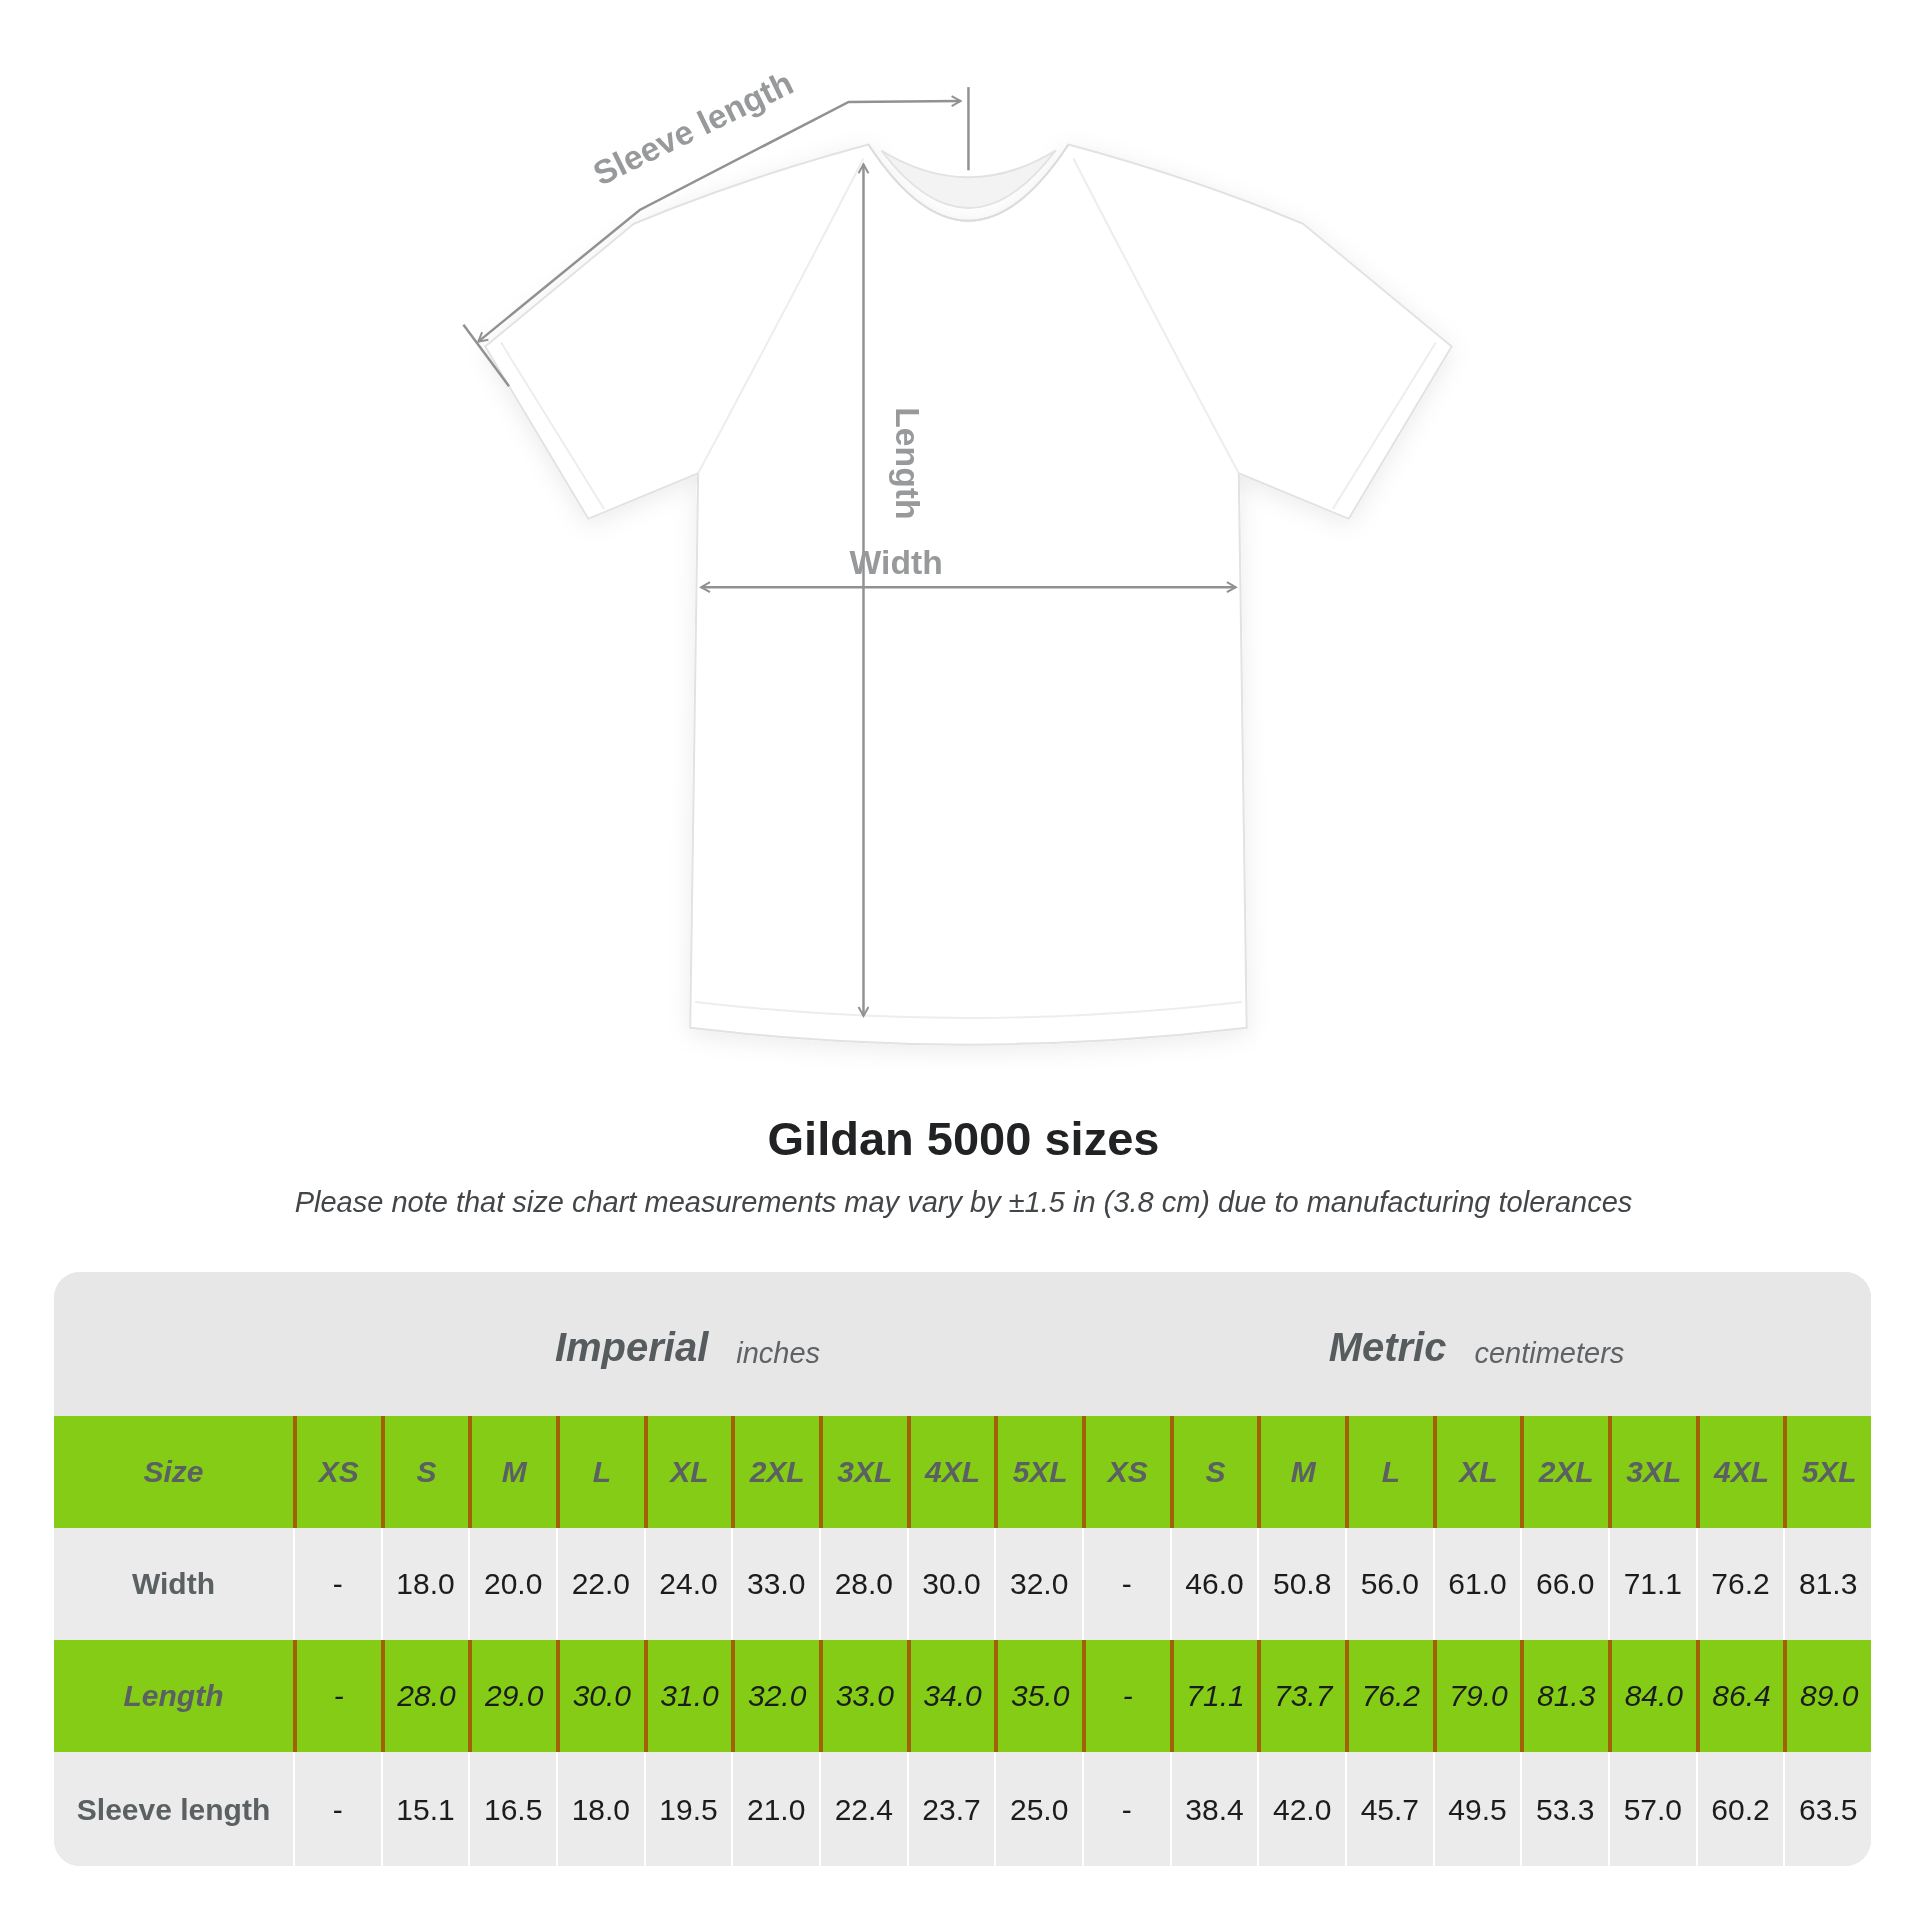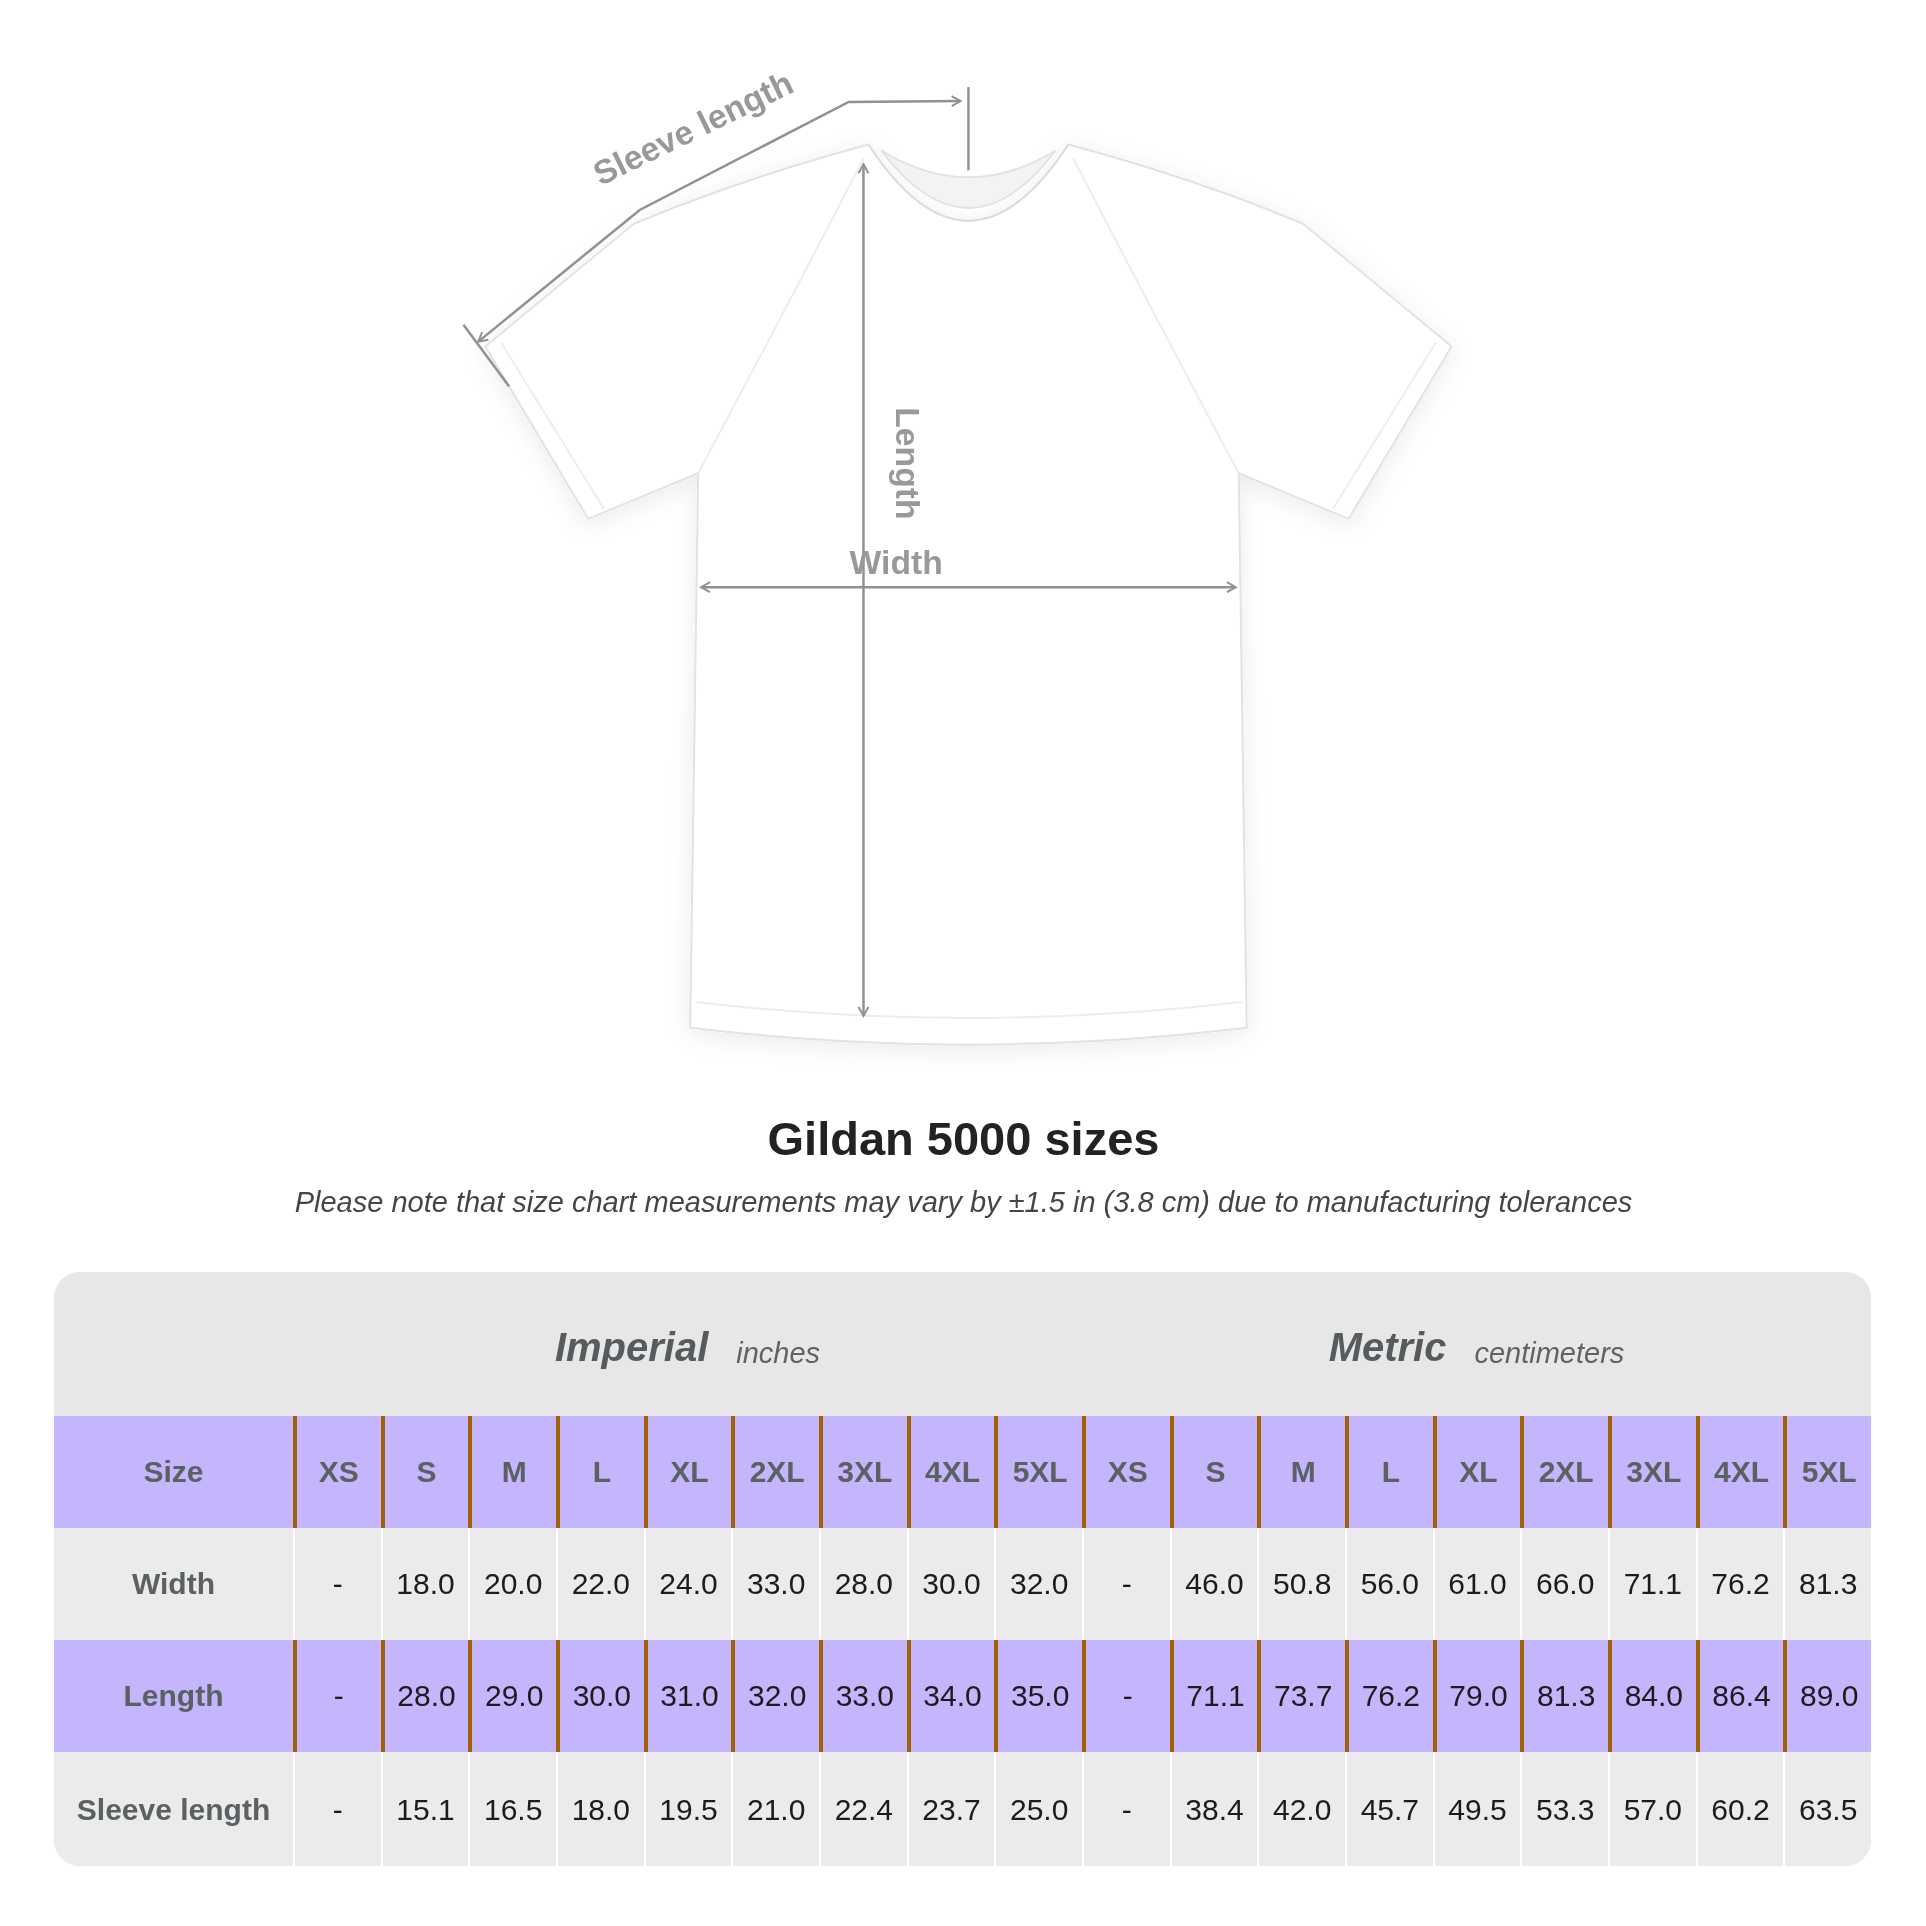--- a/index.html
+++ b/index.html
@@ -25,21 +25,21 @@
     border-radius:26px;overflow:hidden;background:#e7e7e8;
   }
   .band,.trow{display:grid;grid-template-columns:239px repeat(18,1fr);}
   .band{height:144px;background:#e7e7e8;}
   .band-group{display:flex;flex-direction:row;align-items:center;justify-content:center;padding-top:6px;}
   .band-group.imperial{grid-column:2 / span 9;}
   .band-group.metric{grid-column:11 / span 9;}
   .band-title{font-size:40px;font-weight:bold;font-style:italic;color:#565b5e;}
   .band-sub{font-size:29px;font-style:italic;color:#5f6366;margin-top:12px;margin-left:28px;}
   .trow{height:112px;}
-  .trow.white{background:#c4b5fd;}
+  .trow.white{background:#84cc16;font-style:italic;}
   .trow.gray{background:#ebebeb;}
   #bodyRows .trow:last-child{height:115px;}
   .cell{display:flex;align-items:center;justify-content:center;font-size:30px;color:#1b1c1e;}
   .cell.hdr{font-weight:bold;color:#5b6063;}
   .trow.white .cell + .cell{border-left:4px solid #a16207;}
   .trow.gray  .cell + .cell{border-left:2px solid #ffffff;}
 </style>
 </head>
 <body>
 

